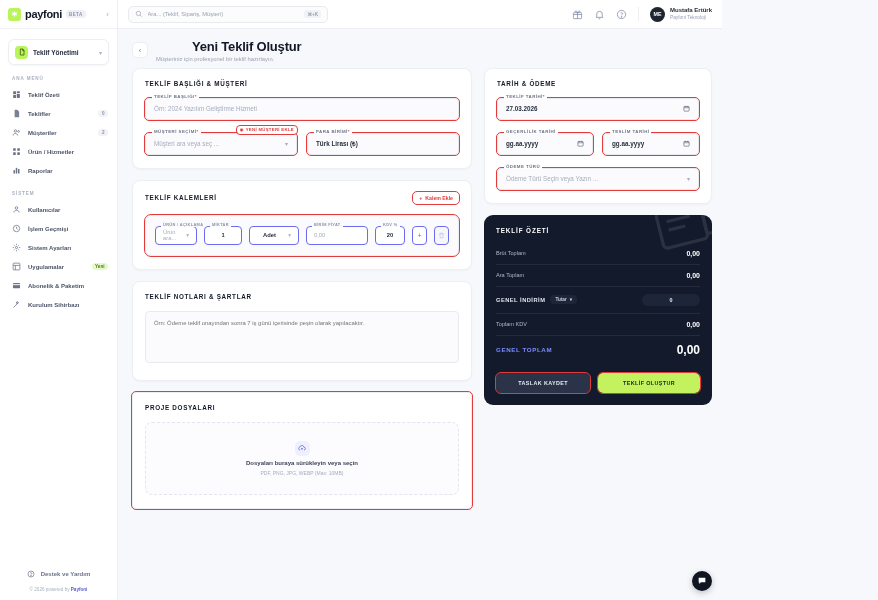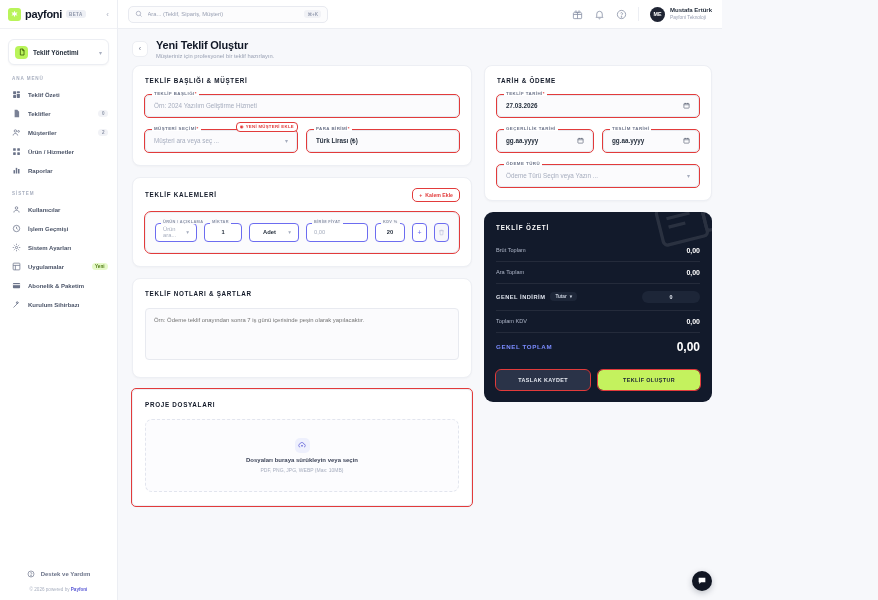--- a/index.html
+++ b/index.html
@@ -103,21 +103,21 @@
   }
   .user-name { font-size: 6px; font-weight: 700; color: #1f2937; line-height: 1.25; }
   .user-org { font-size: 4.8px; color: #9aa1b4; line-height: 1.25; }
 
   .pagehead { display: flex; align-items: center; gap: 8px; padding: 10px 12px 6px 14px; }
   .backbtn {
     width: 16px; height: 16px; border-radius: 5px; background: #fff;
     border: 1px solid #eceef3; display: flex; align-items: center;
     justify-content: center; color: #6b7389; font-size: 7px; cursor: pointer;
   }
-  .page-title { font-size: 11px; font-weight: 700; color: #111827; letter-spacing: -0.2px; }
+  .page-title { font-size: 13px; font-weight: 700; color: #111827; letter-spacing: -0.2px; margin-left: 36px; }
   .page-sub { font-size: 5.8px; color: #9aa1b4; margin-top: 1.5px; }
 
   .content {
     flex: 1; overflow: hidden; padding: 0 10px 10px 14px;
     display: flex; gap: 12px; align-items: flex-start;
   }
   .col-left { flex: 1; display: flex; flex-direction: column; gap: 11px; min-width: 0; }
   .col-right { width: 228px; flex: 0 0 228px; display: flex; flex-direction: column; gap: 11px; }
 
   .card {

